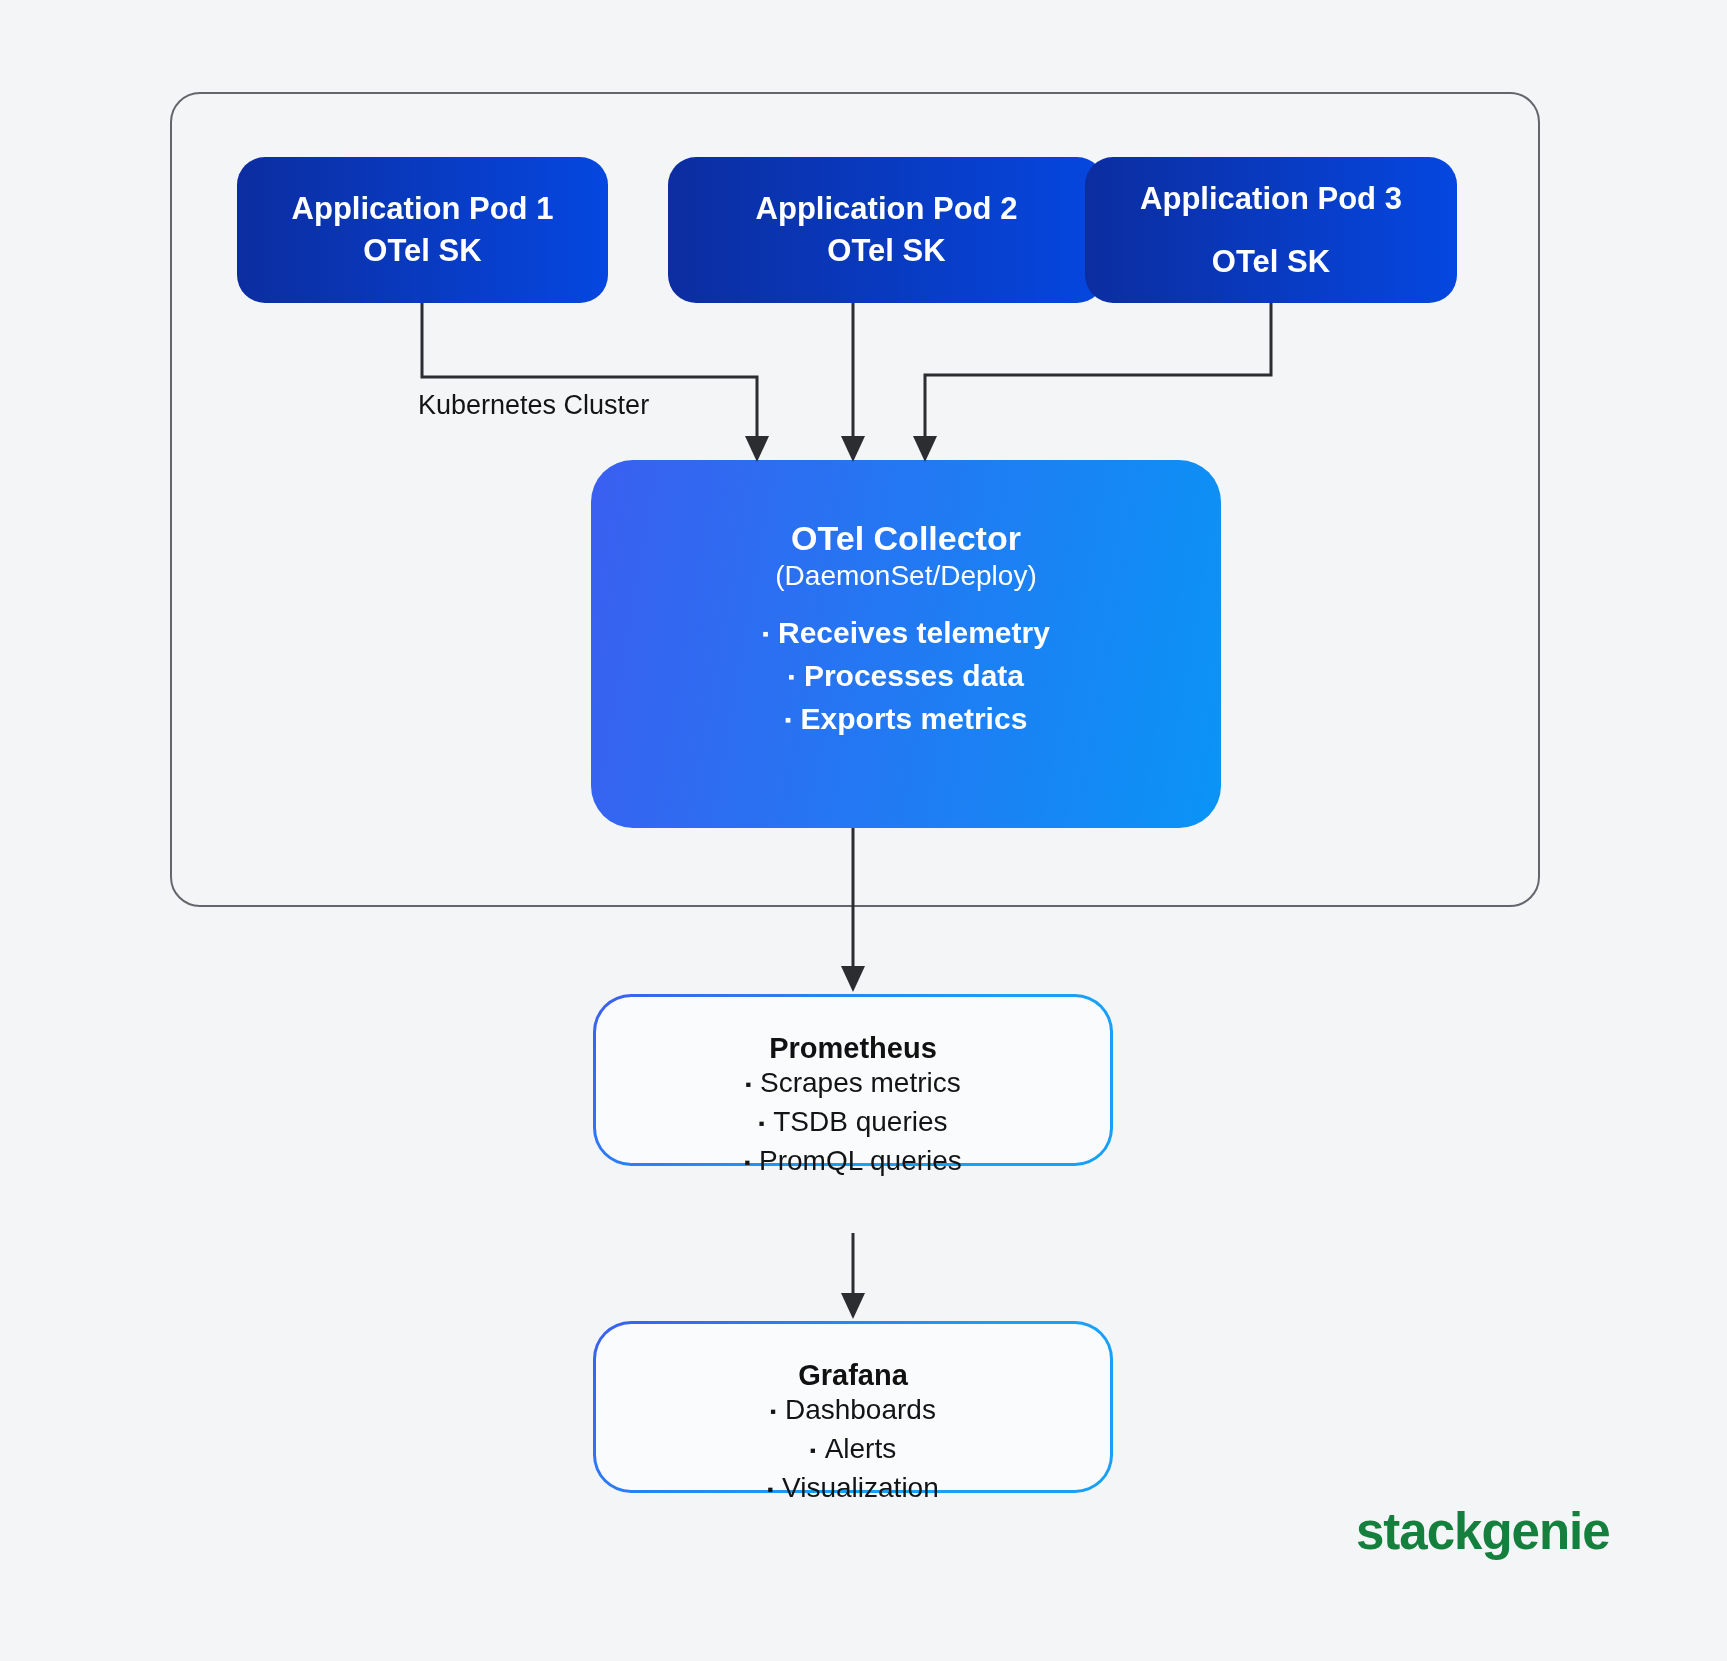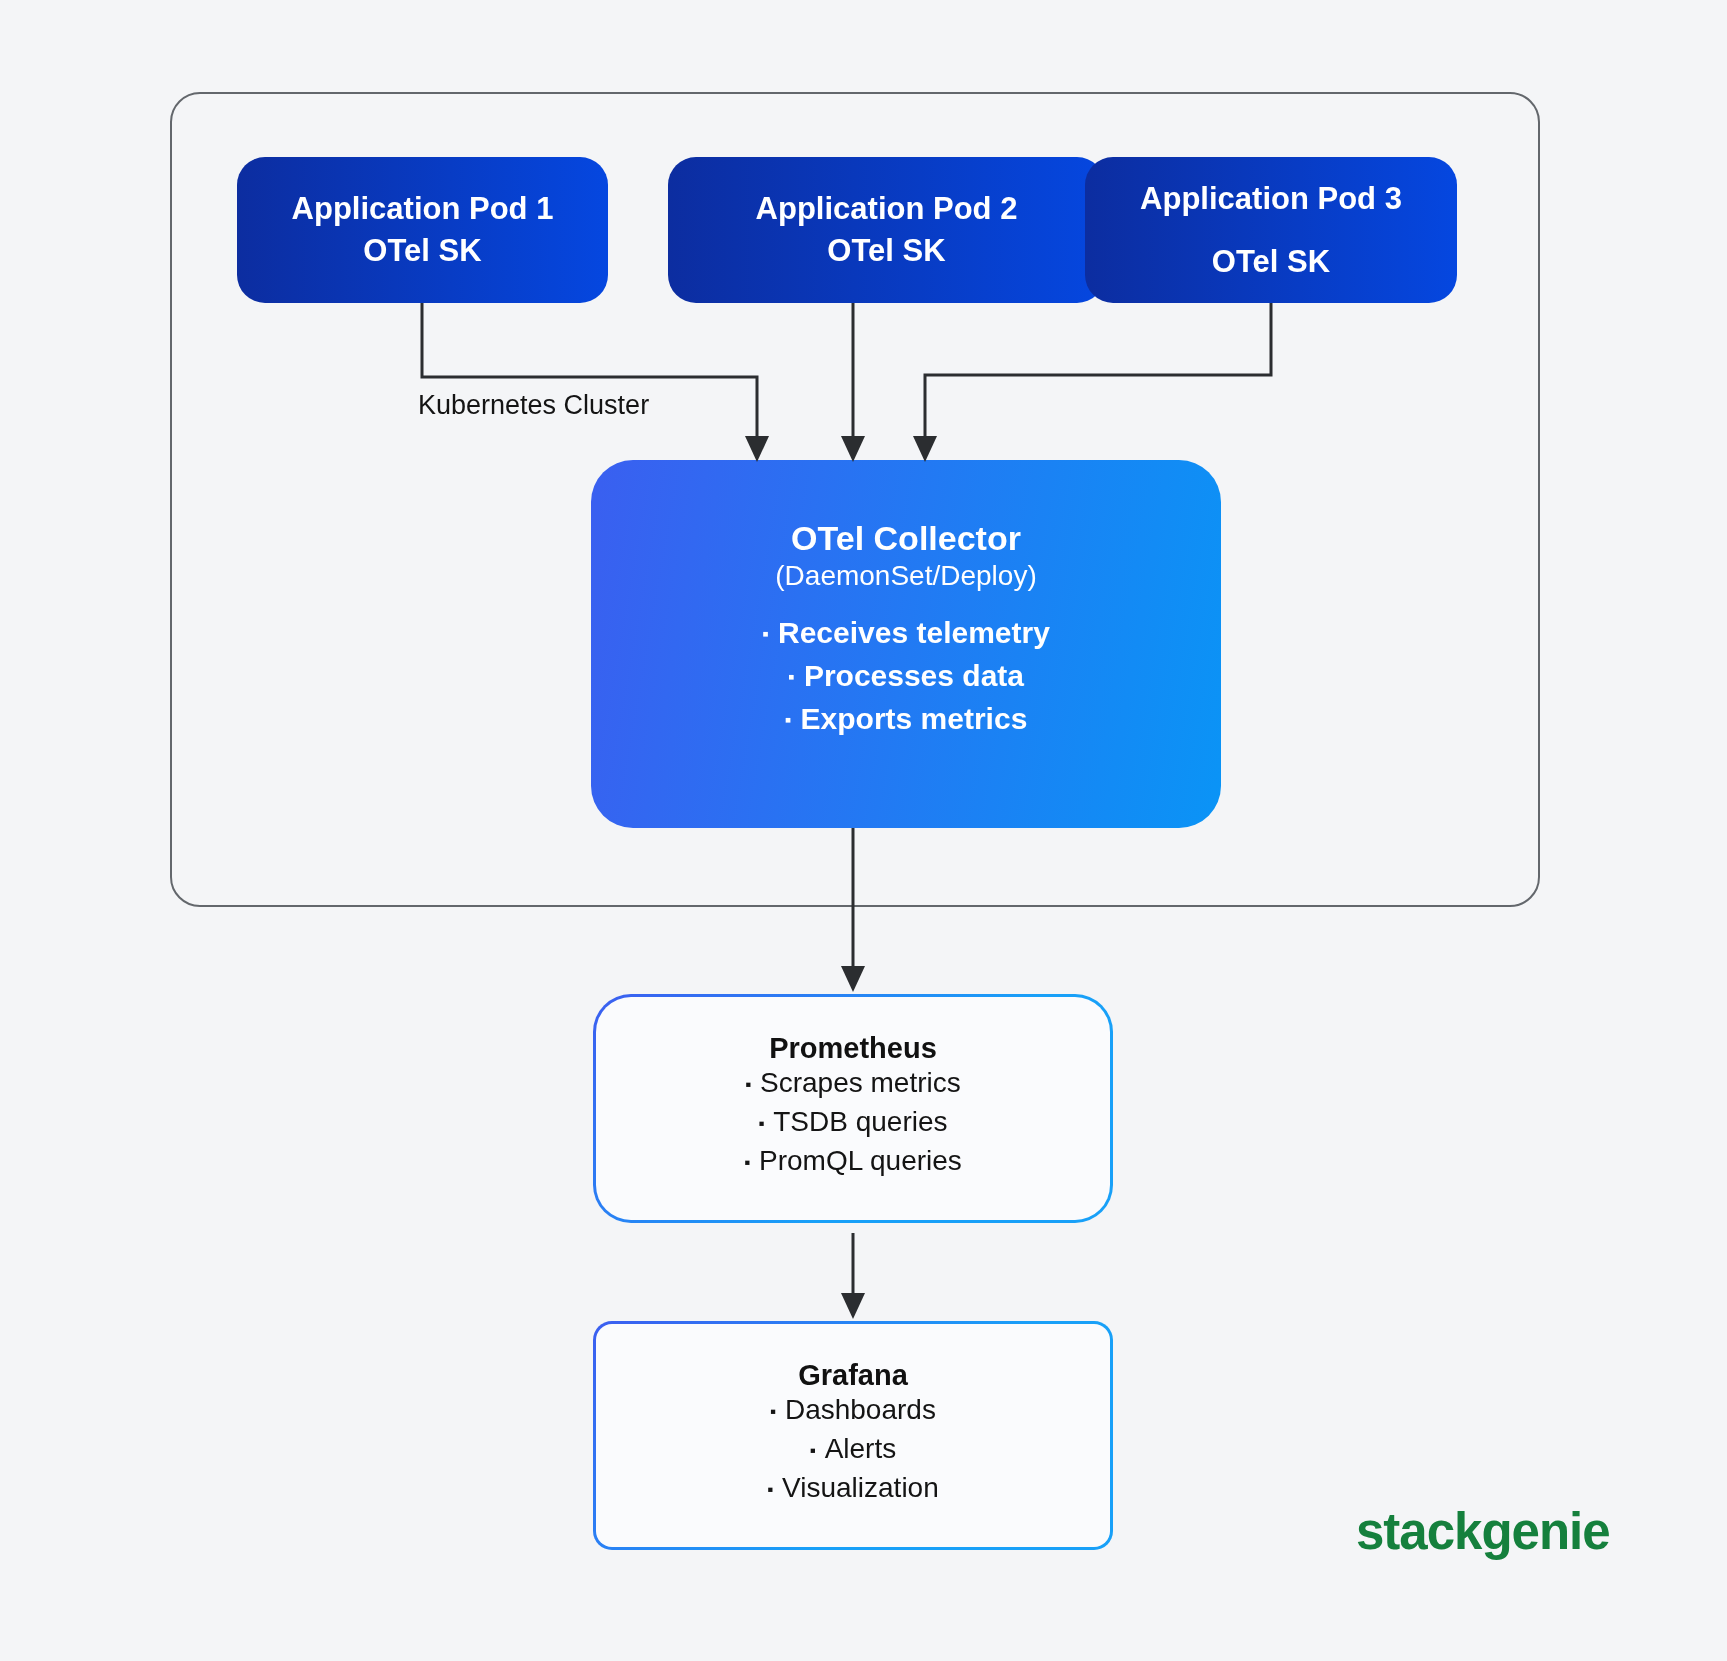--- a/index.html
+++ b/index.html
@@ -33,29 +33,29 @@
     background:linear-gradient(100deg,#3a5ff0 0%,#0a94f6 100%);
     color:#ffffff;display:flex;flex-direction:column;align-items:center;
     padding-top:58px;box-sizing:border-box;text-align:center;
   }
   .collector-title{font-size:34px;font-weight:700;line-height:40px;}
   .collector-sub{font-size:28px;font-weight:400;line-height:36px;}
   .collector-bullets{margin-top:19px;}
   .collector .bullet{font-size:30px;font-weight:700;line-height:39px;color:#ffffff;}
   
   .outbox{
-    position:absolute;left:593px;width:520px;height:229px;border-radius:38px;
+    position:absolute;left:593px;width:520px;height:172px;border-radius:38px;
     border:3px solid transparent;
     background:linear-gradient(#fafbfd,#fafbfd) padding-box,
                linear-gradient(135deg,#3b5ef0 0%,#18a0f8 60%) border-box;
     color:#111111;display:flex;flex-direction:column;align-items:center;
     padding-top:34px;box-sizing:border-box;text-align:center;
   }
   .prometheus{top:994px;}
-  .grafana{top:1321px;border-radius:19px;}
+  .grafana{top:1321px;}
   .outbox-title{font-size:29px;font-weight:700;line-height:34px;}
   .outbox-bullets{}
   .outbox .bullet{font-size:28px;font-weight:400;line-height:35px;color:#141414;}
   
   .bullet::before{
     content:"▪";font-size:0.62em;position:relative;top:-0.14em;margin-right:0.5em;
   }
   
   .arrows{position:absolute;left:0;top:0;z-index:5;pointer-events:none;}
   .arrows path{stroke:#2b2d30;stroke-width:3;fill:none;}

